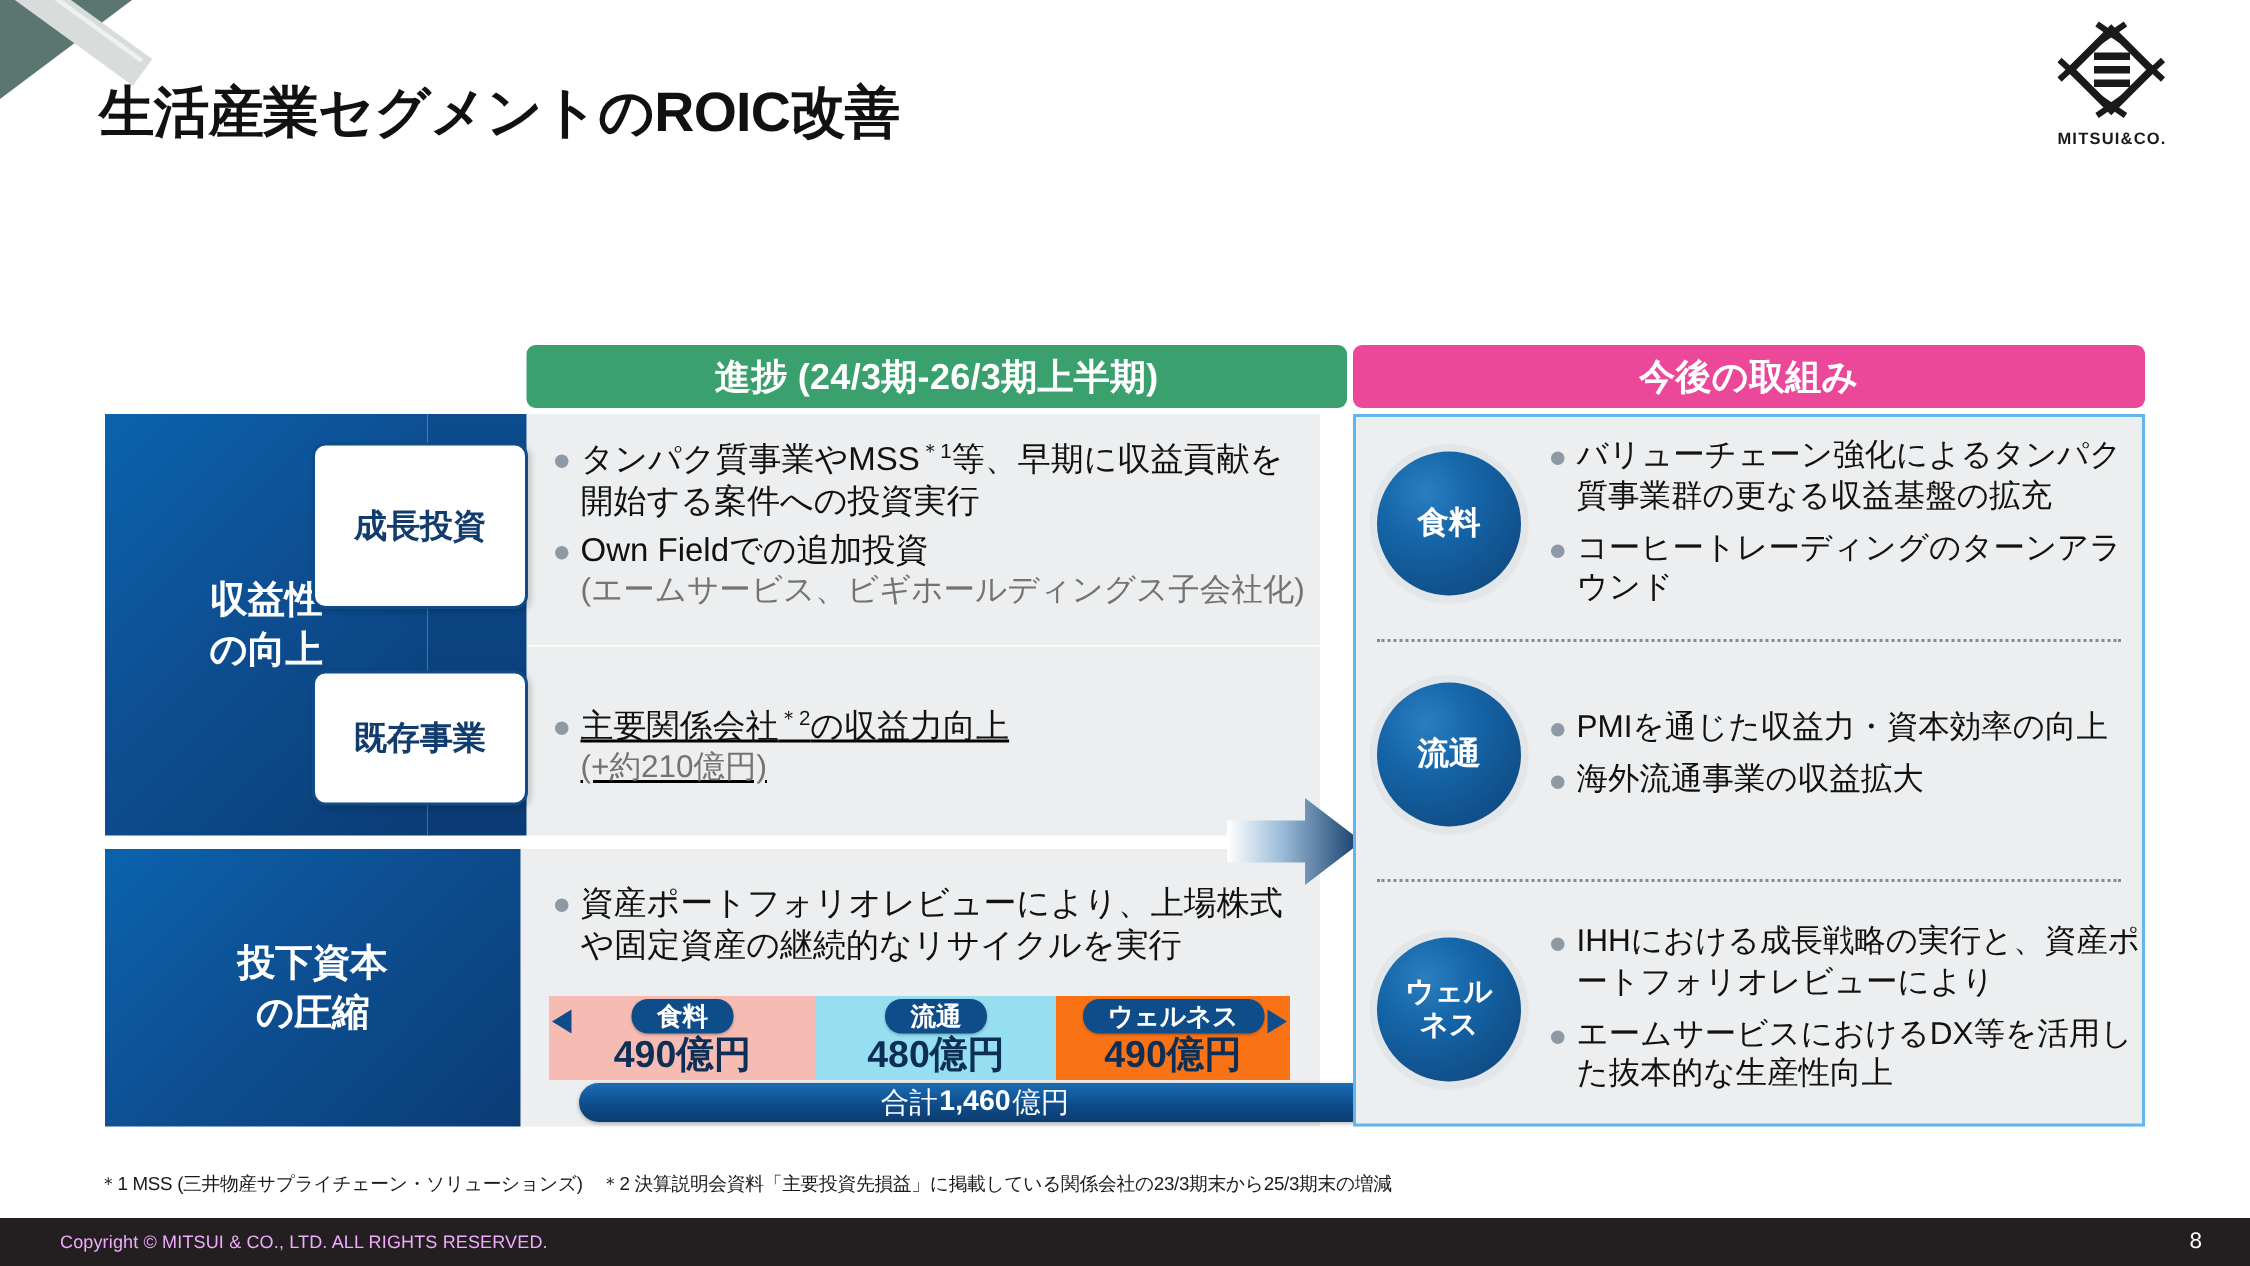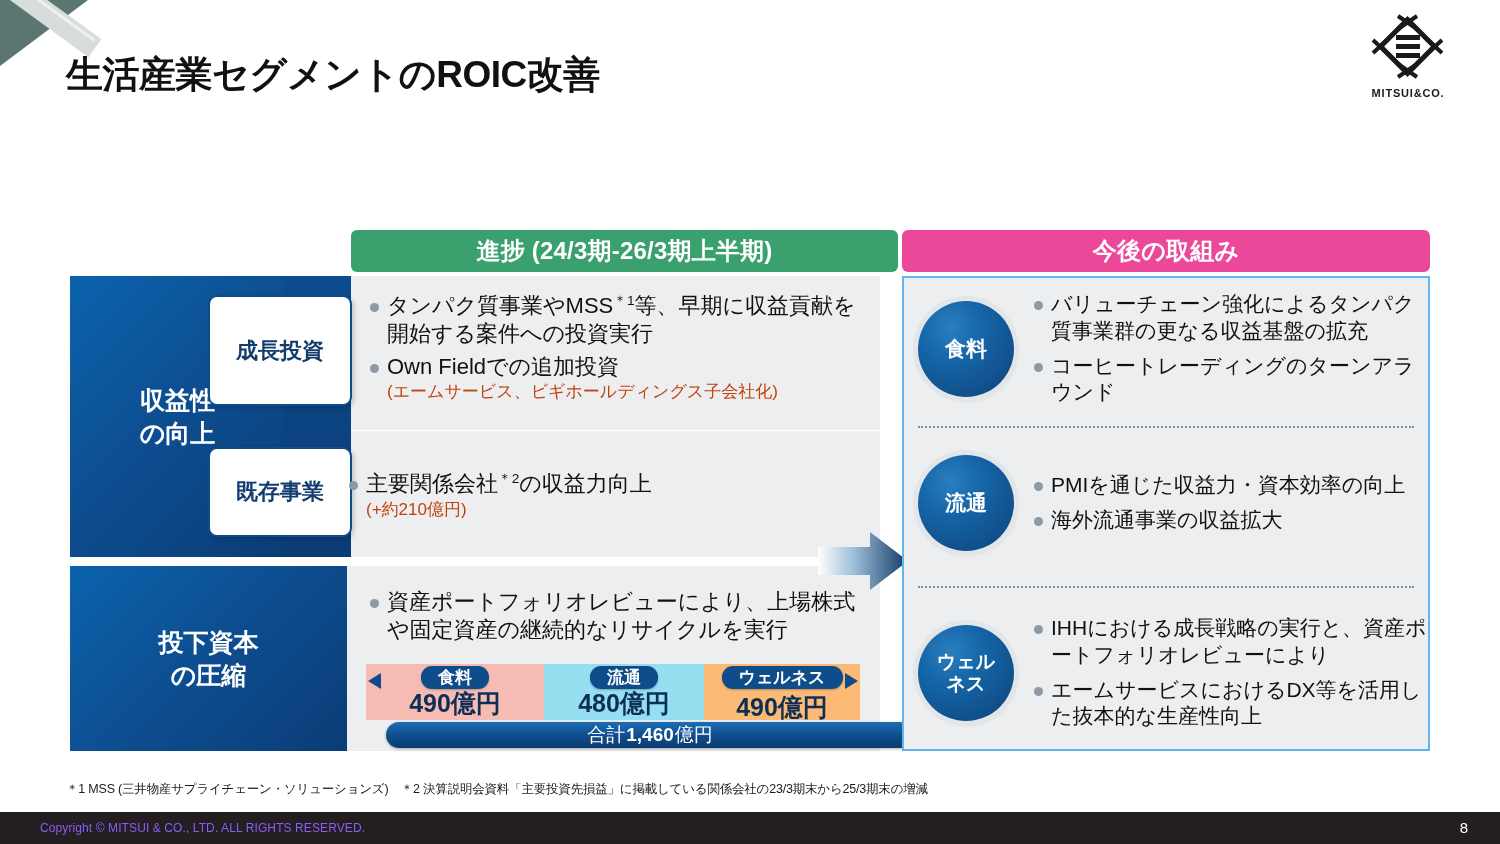--- a/index.html
+++ b/index.html
@@ -177,25 +177,25 @@
   }
   ul.bl > li::before {
     content: "";
     position: absolute;
     left: 2px; top: 0.52em;
     width: 9px; height: 9px;
     border-radius: 50%;
     background: #8d9aa6;
   }
   .b-main { font-size: 22px; }
-  .b-sub  { font-size: 17px; display: block; margin-top: 1px; color: #c2410c; }
+  .b-sub  { font-size: 21px; display: block; margin-top: 1px; color: #737373; }
   .sup { font-size: 0.62em; vertical-align: super; }
 
   .bl-growth { left: 368px; top: 292px; width: 505px; }
-  .bl-exist  { left: 347px; top: 470px; width: 505px; }
+  .bl-exist  { left: 368px; top: 470px; width: 505px; text-decoration: underline; }
   .bl-capital{ left: 368px; top: 588px; width: 505px; }
 
   
   .arrow-wrap {
     position: absolute;
     left: 818px; top: 530px;
     width: 90px; height: 62px;
   }
 
   
@@ -264,21 +264,21 @@
     position: relative;
     display: flex;
     flex-direction: column;
     align-items: center;
     justify-content: flex-start;
     padding-top: 2px;
     box-sizing: border-box;
   }
   .seg-food { width: 178px; background: #f6bcb4; }
   .seg-dist { width: 160px; background: #95dff0; }
-  .seg-well { width: 156px; background: #fdba74; justify-content: space-between; }
+  .seg-well { width: 156px; background: #f97316; }
   .seg-pill {
     background: #0f4c8a;
     color: #ffffff;
     font-weight: bold;
     font-size: 17px;
     border-radius: 11px;
     padding: 1px 17px;
     line-height: 1.25;
     box-shadow: 0 1px 2px rgba(0,0,0,0.25);
   }
@@ -331,21 +331,21 @@
   }
   .footer {
     position: absolute;
     left: 0; bottom: 0;
     width: 1500px; height: 32px;
     background: #231f20;
   }
   .footer-copy {
     position: absolute;
     left: 40px; top: 9px;
-    color: #8b5cf6;
+    color: #f0abfc;
     font-size: 12px;
     letter-spacing: 0.1px;
   }
   .footer-page {
     position: absolute;
     right: 32px; top: 7px;
     color: #ffffff;
     font-size: 15px;
   }
 </style>

